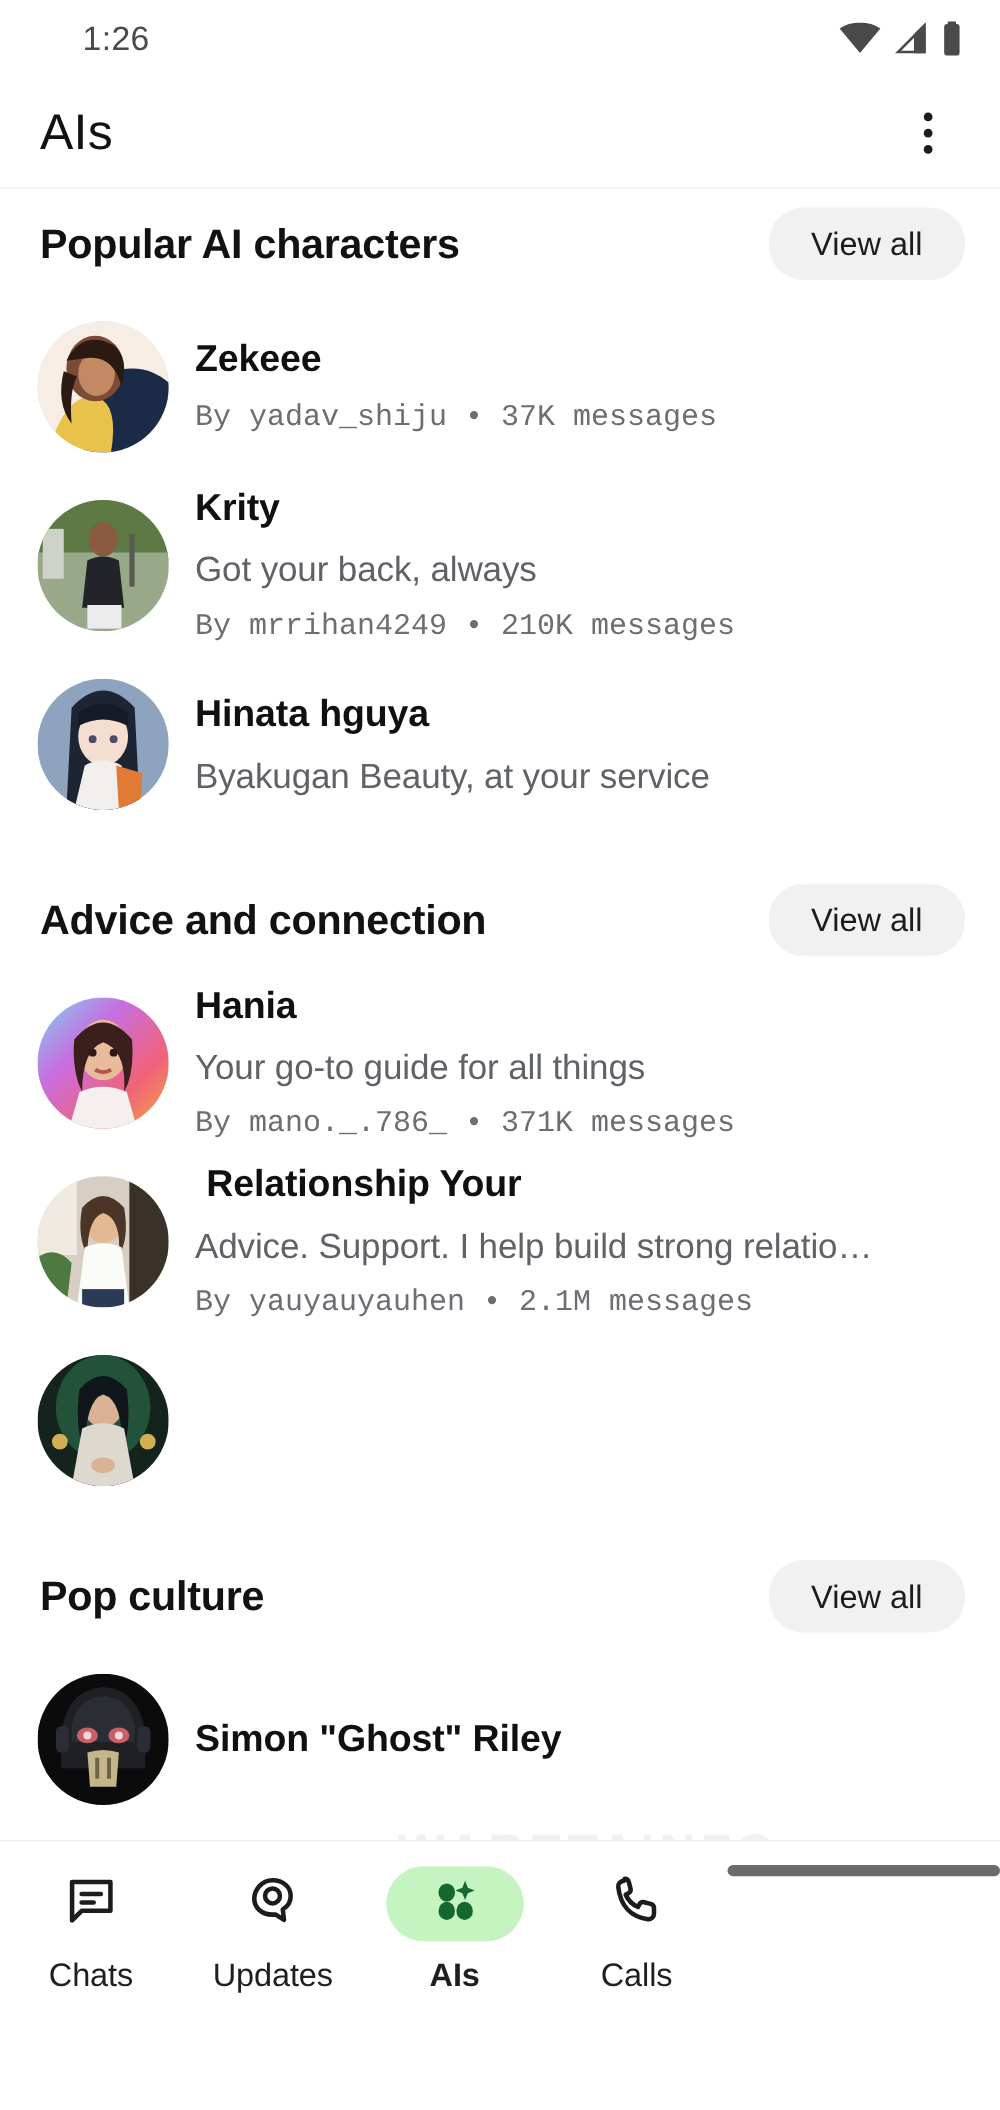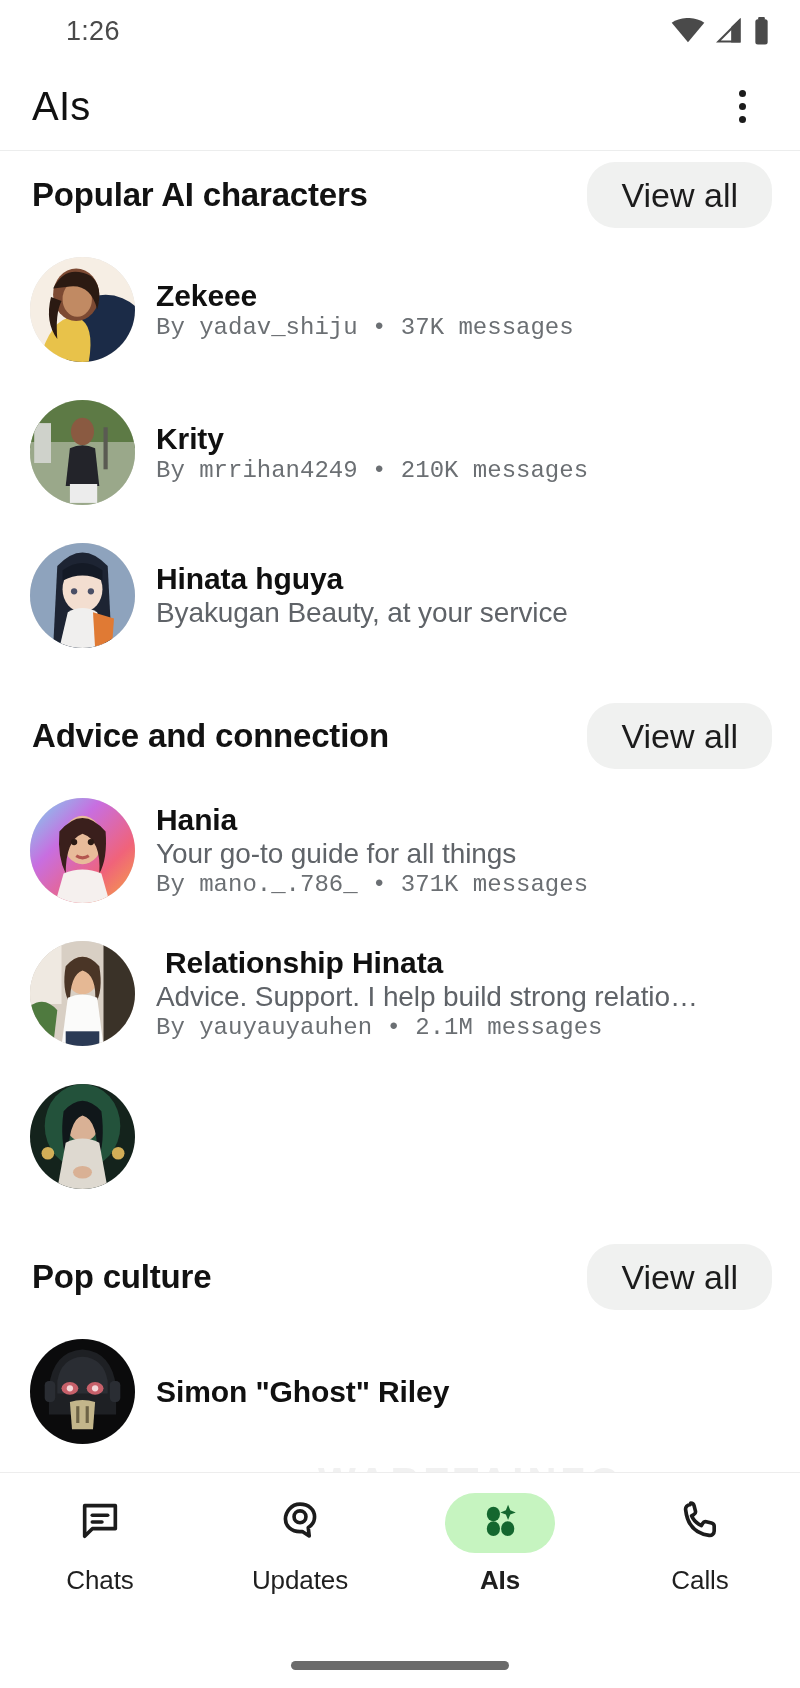--- a/index.html
+++ b/index.html
@@ -81,21 +81,21 @@
     font-weight:700;
     color:#121212;
     letter-spacing:-.2px;
   }
   .view-all{
     background:#f0f1f0;
     border:none;
     border-radius:28px;
     padding:16px 34px;
     font-family:inherit;
-    font-size:34px;
+    font-size:26px;
     color:#1c1c1c;
     cursor:pointer;
     line-height:1;
   }
 
   .ai-row{
     display:flex;
     align-items:center;
     gap:21px;
     padding:0 20px 0 30px;
@@ -109,21 +109,21 @@
     position:relative;
     background:#ddd;
   }
   .avatar svg{ display:block; width:100%; height:100%; }
 
   .ai-texts{
     min-width:0;
     flex:1;
     display:flex;
     flex-direction:column;
-    gap:1px;
+    gap:16px;
   }
   .ai-name{
     font-size:30px;
     font-weight:700;
     color:#101010;
     letter-spacing:-.1px;
     white-space:nowrap;
     overflow:hidden;
     text-overflow:ellipsis;
   }
@@ -163,21 +163,21 @@
 
   
   .bottom-nav{
     position:absolute;
     left:0; right:0; bottom:0;
     height:216px;
     background:#ffffff;
     border-top:1px solid #ededed;
     z-index:10;
     display:flex;
-    flex-direction:column;
+    flex-direction:row;
   }
   .nav-items{
     flex:1;
     display:flex;
     align-items:flex-start;
     padding-top:20px;
   }
   .nav-item{
     flex:1;
     display:flex;
@@ -287,20 +287,21 @@
           <rect y="40" width="100" height="60" fill="#9aa88a"></rect>
           <rect x="4" y="22" width="16" height="38" fill="#cfd2cb"></rect>
           <ellipse cx="50" cy="30" rx="11" ry="13" fill="#8a5a41"></ellipse>
           <path d="M38 46 Q50 40 62 46 L66 82 L34 82 Z" fill="#23242a"></path>
           <rect x="38" y="80" width="26" height="18" fill="#ececec"></rect>
           <rect x="70" y="26" width="4" height="40" fill="#5a5a52"></rect>
         </svg>
       </div>
       <div class="ai-texts">
         <div class="ai-name">Krity</div>
+        <div class="ai-tagline">Got your back, always</div>
         <div class="ai-meta">By mrrihan4249 • 210K messages</div>
       </div>
     </div>
 
     <div class="ai-row">
       <div class="avatar">
         <svg viewBox="0 0 100 100" preserveAspectRatio="xMidYMid slice">
           <rect width="100" height="100" fill="#8ea3bd"></rect>
           <path d="M26 22 Q50 -4 74 22 L78 100 L22 100 Z" fill="#1d2433"></path>
           <ellipse cx="50" cy="44" rx="19" ry="22" fill="#f3ded0"></ellipse>
@@ -360,21 +361,21 @@
           <rect x="0" y="0" width="30" height="60" fill="#efe9e1"></rect>
           <rect x="70" y="0" width="30" height="100" fill="#3a3228"></rect>
           <path d="M0 62 Q14 52 26 66 L22 100 L0 100 Z" fill="#4f7a3f"></path>
           <ellipse cx="50" cy="33" rx="15" ry="18" fill="#e5b894"></ellipse>
           <path d="M34 24 Q50 6 66 24 Q70 48 62 60 Q64 32 50 28 Q38 32 38 60 Q30 46 34 24 Z" fill="#4a3526"></path>
           <path d="M36 54 Q50 48 64 54 L70 100 L30 100 Z" fill="#fbfbfa"></path>
           <rect x="34" y="86" width="32" height="14" fill="#2b3a55"></rect>
         </svg>
       </div>
       <div class="ai-texts">
-        <div class="ai-name">Relationship Hinata</div>
+        <div class="ai-name">Relationship Your</div>
         <div class="ai-tagline">Advice. Support. I help build strong relatio…</div>
         <div class="ai-meta">By yauyauyauhen • 2.1M messages</div>
       </div>
     </div>
 
     <div class="ai-row">
       <div class="avatar">
         <svg viewBox="0 0 100 100" preserveAspectRatio="xMidYMid slice">
           <rect width="100" height="100" fill="#14231c"></rect>
           <ellipse cx="50" cy="40" rx="36" ry="40" fill="#2f7a55" opacity="0.55"></ellipse>

